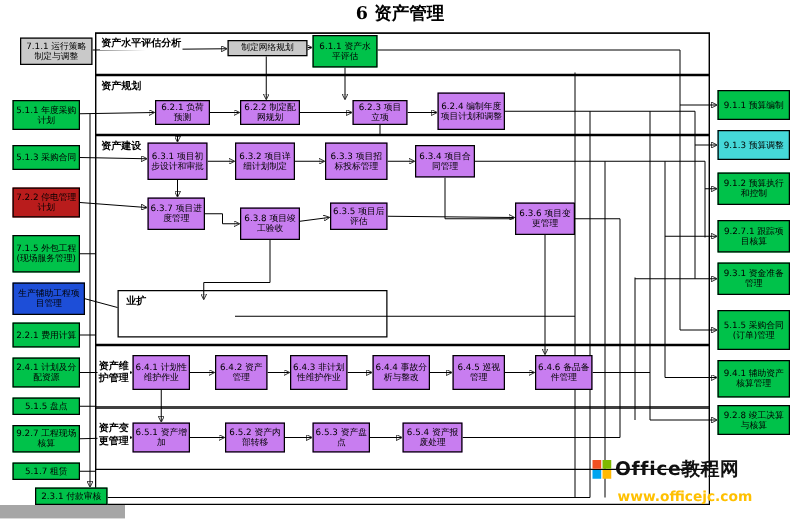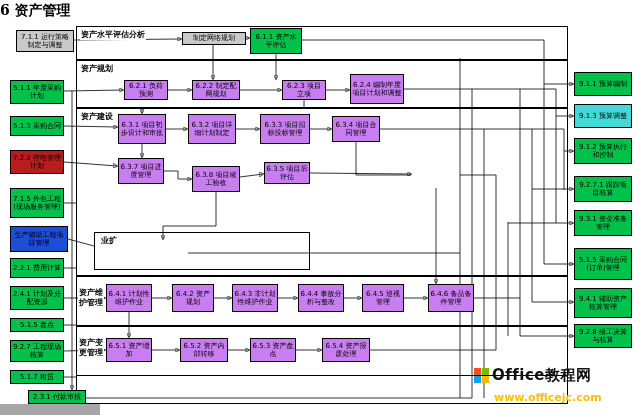--- a/index.html
+++ b/index.html
@@ -1,19 +1,19 @@
 <!DOCTYPE html>
 <html><head>
 <meta charset="utf-8">
 <style>
   *{margin:0;padding:0;box-sizing:border-box}
   html,body{background:#ffffff}
   body{font-family:"DejaVu Sans","Liberation Sans",sans-serif;color:#000}
   .stage{position:relative;width:640px;height:415px;background:#fff;overflow:hidden}
-  .title{position:absolute;left:0;top:2px;width:100%;
+  .title{position:absolute;left:0;top:2px;width:100%;text-align:center;
          font-family:"DejaVu Serif","Liberation Serif",serif;font-weight:bold;font-size:14px}
   .frame{position:absolute;border:1px solid #000;background:transparent}
   .seclabel{position:absolute;font-weight:bold;font-size:8px;line-height:1.25;background:#fff;padding:0 1px;z-index:3}
   .node{position:absolute;border:1px solid #000;display:flex;align-items:center;justify-content:center;
         text-align:center;font-size:7px;line-height:1.18;padding:1px;overflow:hidden;z-index:4}
   .green{background:#00c24a}
   .cyan{background:#45d8d8}
   .orange{background:#b91c1c}
   .magenta{background:#1d4ed8}
   .purple{background:#c87df0}
@@ -152,24 +152,25 @@
   <div class="node purple" style="left:282px;top:80px;width:44px;height:20px">6.2.3 项目立项</div>
   <div class="node purple" style="left:350px;top:74px;width:54px;height:30px">6.2.4 编制年度项目计划和调整</div>
 
   <div class="node purple" style="left:118px;top:114px;width:48px;height:30px">6.3.1 项目初步设计和审批</div>
   <div class="node purple" style="left:188px;top:114px;width:48px;height:30px">6.3.2 项目详细计划制定</div>
   <div class="node purple" style="left:260px;top:114px;width:50px;height:30px">6.3.3 项目招标投标管理</div>
   <div class="node purple" style="left:332px;top:116px;width:48px;height:26px">6.3.4 项目合同管理</div>
   <div class="node purple" style="left:118px;top:158px;width:46px;height:26px">6.3.7 项目进度管理</div>
   <div class="node purple" style="left:192px;top:166px;width:48px;height:26px">6.3.8 项目竣工验收</div>
   <div class="node purple" style="left:264px;top:162px;width:46px;height:22px">6.3.5 项目后评估</div>
+  <div class="node purple" style="left:412px;top:162px;width:48px;height:26px">6.3.6 项目变更管理</div>
 
 
   <div class="node purple" style="left:106px;top:284px;width:46px;height:28px">6.4.1 计划性维护作业</div>
-  <div class="node purple" style="left:172px;top:284px;width:42px;height:28px">6.4.2 资产规划</div>
+  <div class="node purple" style="left:172px;top:284px;width:42px;height:28px">6.4.2 资产管理</div>
   <div class="node purple" style="left:232px;top:284px;width:46px;height:28px">6.4.3 非计划性维护作业</div>
   <div class="node purple" style="left:298px;top:284px;width:46px;height:28px">6.4.4 事故分析与整改</div>
   <div class="node purple" style="left:362px;top:284px;width:42px;height:28px">6.4.5 巡视管理</div>
   <div class="node purple" style="left:428px;top:284px;width:46px;height:28px">6.4.6 备品备件管理</div>
 
   <div class="node purple" style="left:106px;top:338px;width:46px;height:24px">6.5.1 资产增加</div>
   <div class="node purple" style="left:180px;top:338px;width:48px;height:24px">6.5.2 资产内部转移</div>
   <div class="node purple" style="left:250px;top:338px;width:46px;height:24px">6.5.3 资产盘点</div>
   <div class="node purple" style="left:322px;top:338px;width:48px;height:24px">6.5.4 资产报废处理</div>
 

